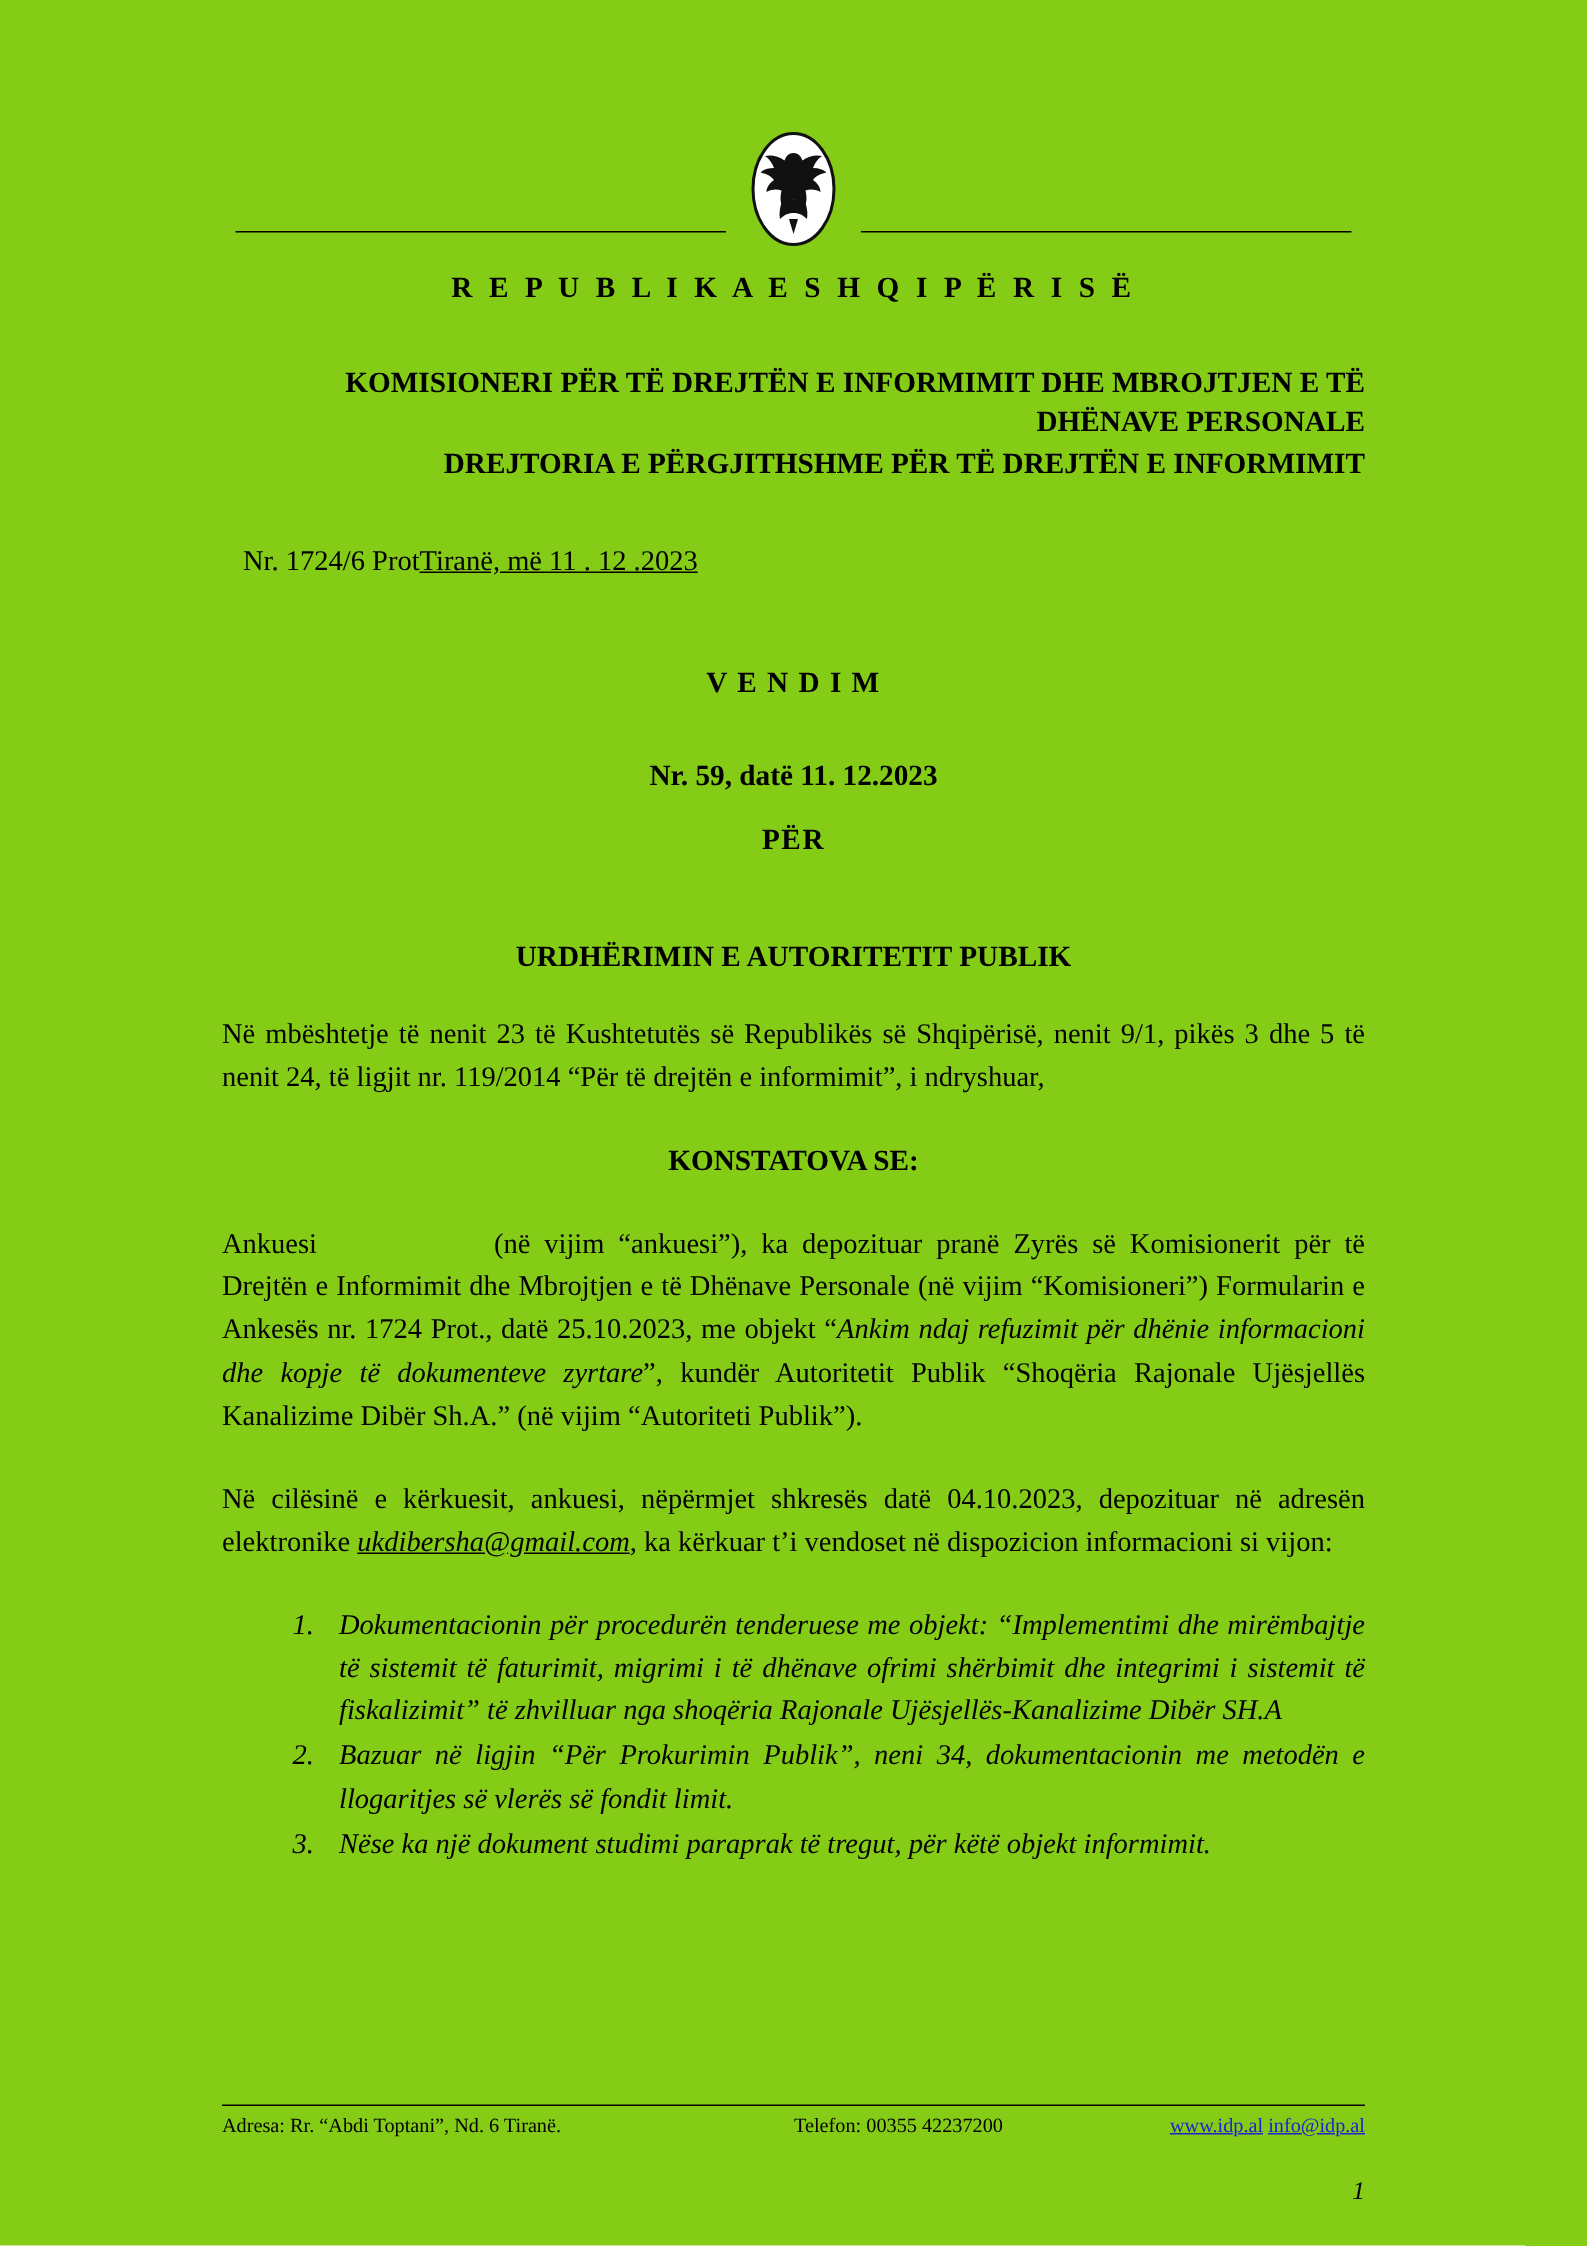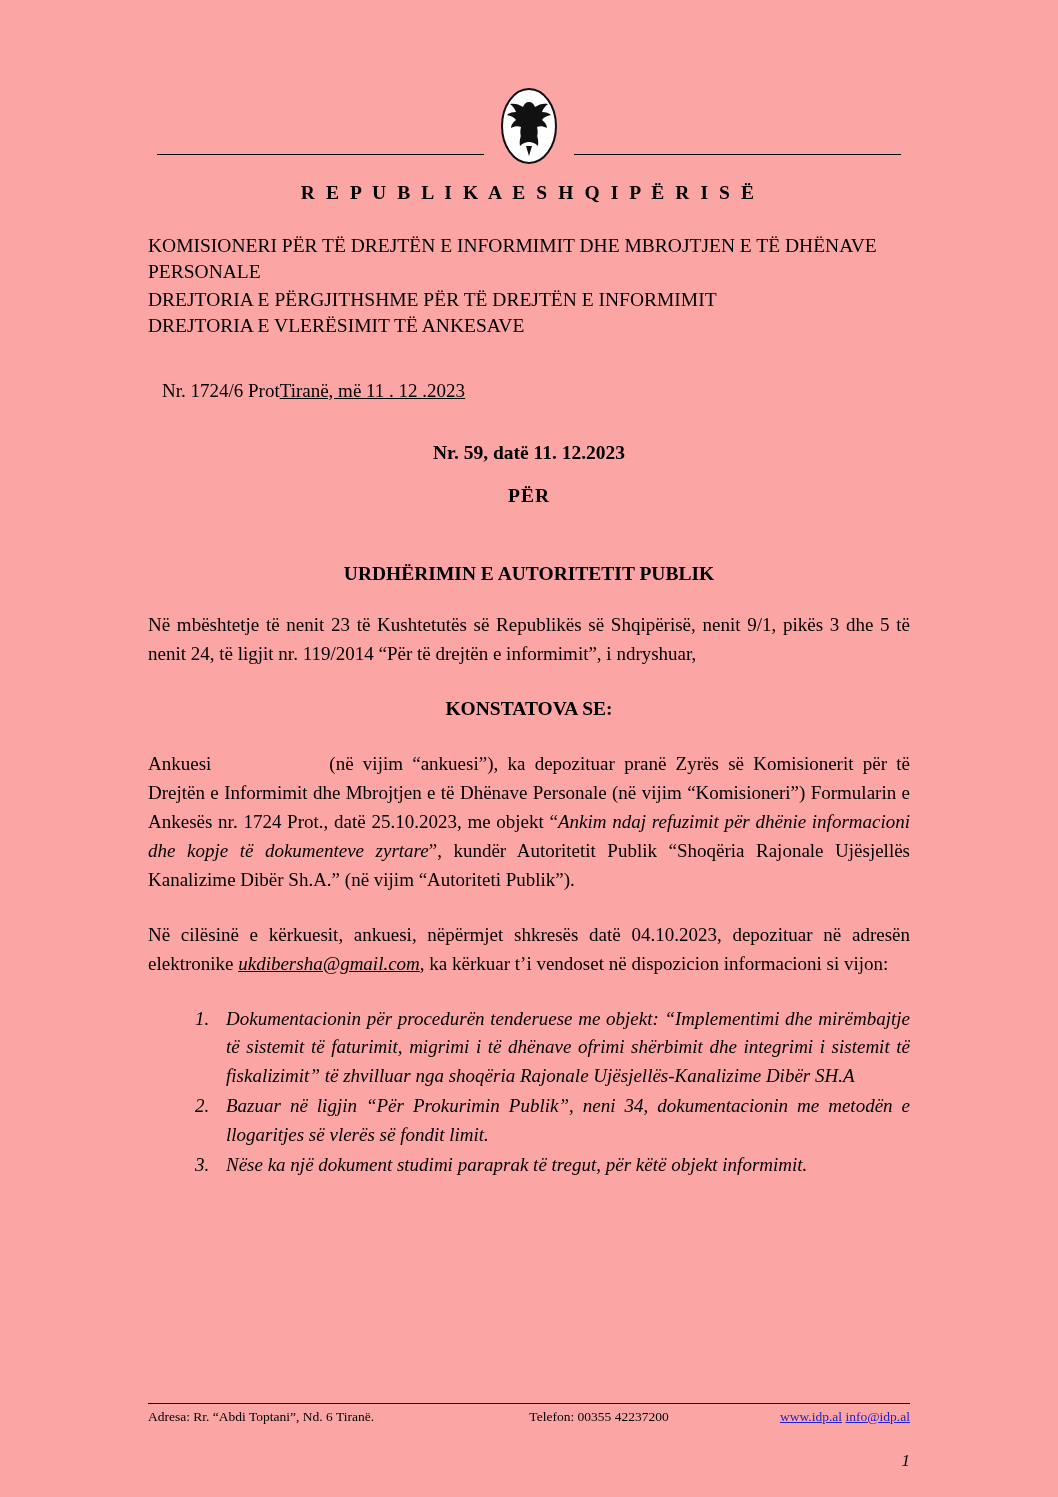--- a/index.html
+++ b/index.html
@@ -8,21 +8,21 @@
     background: #ffffff;
   }
   body {
     font-family: "Liberation Serif", serif;
     color: #000000;
   }
   .page {
     width: 1058px;
     min-height: 1497px;
     margin: 0 auto;
-    background: #fca5a5;
+    background: #84cc16;
     box-sizing: border-box;
     padding: 84px 148px 0 148px;
     position: relative;
   }
 
   
   .emblem-row {
     display: flex;
     align-items: center;
     justify-content: center;
@@ -45,24 +45,24 @@
 
   .republic-title {
     text-align: center;
     font-weight: bold;
     font-size: 19.5px;
     letter-spacing: 3.1px;
     margin-top: 14px;
   }
 
   .office-block {
-    text-align: left;
-    font-weight: normal;
-    font-size: 19.5px;
-    margin-top: 29px;
+    text-align: right;
+    font-weight: bold;
+    font-size: 19.5px;
+    margin-top: 39px;
     line-height: 1.33;
   }
   .office-line2 {
     margin-top: 2px;
   }
 
   .protocol-row {
     display: flex;
     align-items: baseline;
     font-size: 19px;
@@ -193,28 +193,28 @@
         <path d="M30 60 l3 10 l3 -10 z"></path>
       </g>
     </svg>
   </div>
 
   <div class="republic-title">R E P U B L I K A   E   S H Q I P Ë R I S Ë</div>
 
   <div class="office-block">
     <div>KOMISIONERI PËR TË DREJTËN E INFORMIMIT DHE MBROJTJEN E TË DHËNAVE PERSONALE</div>
     <div class="office-line2">DREJTORIA E PËRGJITHSHME PËR TË DREJTËN E INFORMIMIT</div>
-    <div>DREJTORIA E VLERËSIMIT TË ANKESAVE</div>
   </div>
 
   <div class="protocol-row">
     <div class="protocol-left">Nr. 1724/6 Prot</div>
     <div class="protocol-right">Tiranë, më 11 . 12 .2023</div>
   </div>
 
+  <div class="vendim">V E N D I M</div>
   <div class="vendim-nr">Nr. 59, datë 11. 12.2023</div>
   <div class="per">PËR</div>
   <div class="subject">URDHËRIMIN E AUTORITETIT PUBLIK</div>
 
   <p class="body-par">Në mbështetje të nenit 23 të Kushtetutës së Republikës së Shqipërisë, nenit 9/1, pikës 3 dhe 5 të nenit 24, të ligjit nr. 119/2014 “Për të drejtën e informimit”, i ndryshuar,</p>
 
   <div class="konstatova">KONSTATOVA SE:</div>
 
   <p class="body-par par-ankuesi">
     <span>Ankuesi</span><span class="gap-inline"></span><span>(në vijim “ankuesi”), ka depozituar pranë Zyrës së Komisionerit për të Drejtën e Informimit dhe Mbrojtjen e të Dhënave Personale (në vijim “Komisioneri”) Formularin e Ankesës nr.  1724 Prot., datë 25.10.2023, me objekt “</span><em class="i">Ankim ndaj refuzimit për dhënie informacioni dhe kopje të dokumenteve zyrtare</em><span>”, kundër Autoritetit Publik “Shoqëria Rajonale Ujësjellës Kanalizime Dibër Sh.A.” (në vijim “Autoriteti Publik”).</span>

